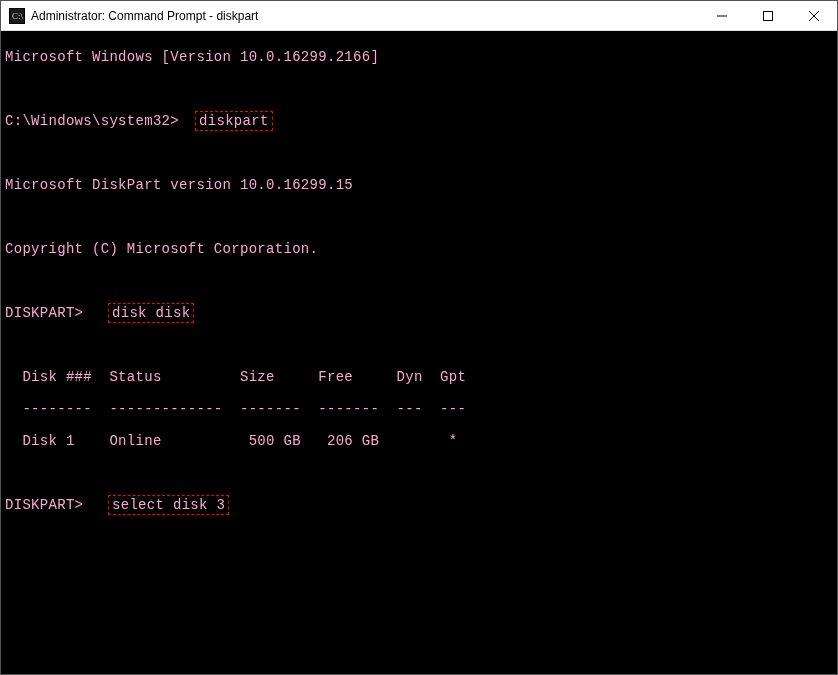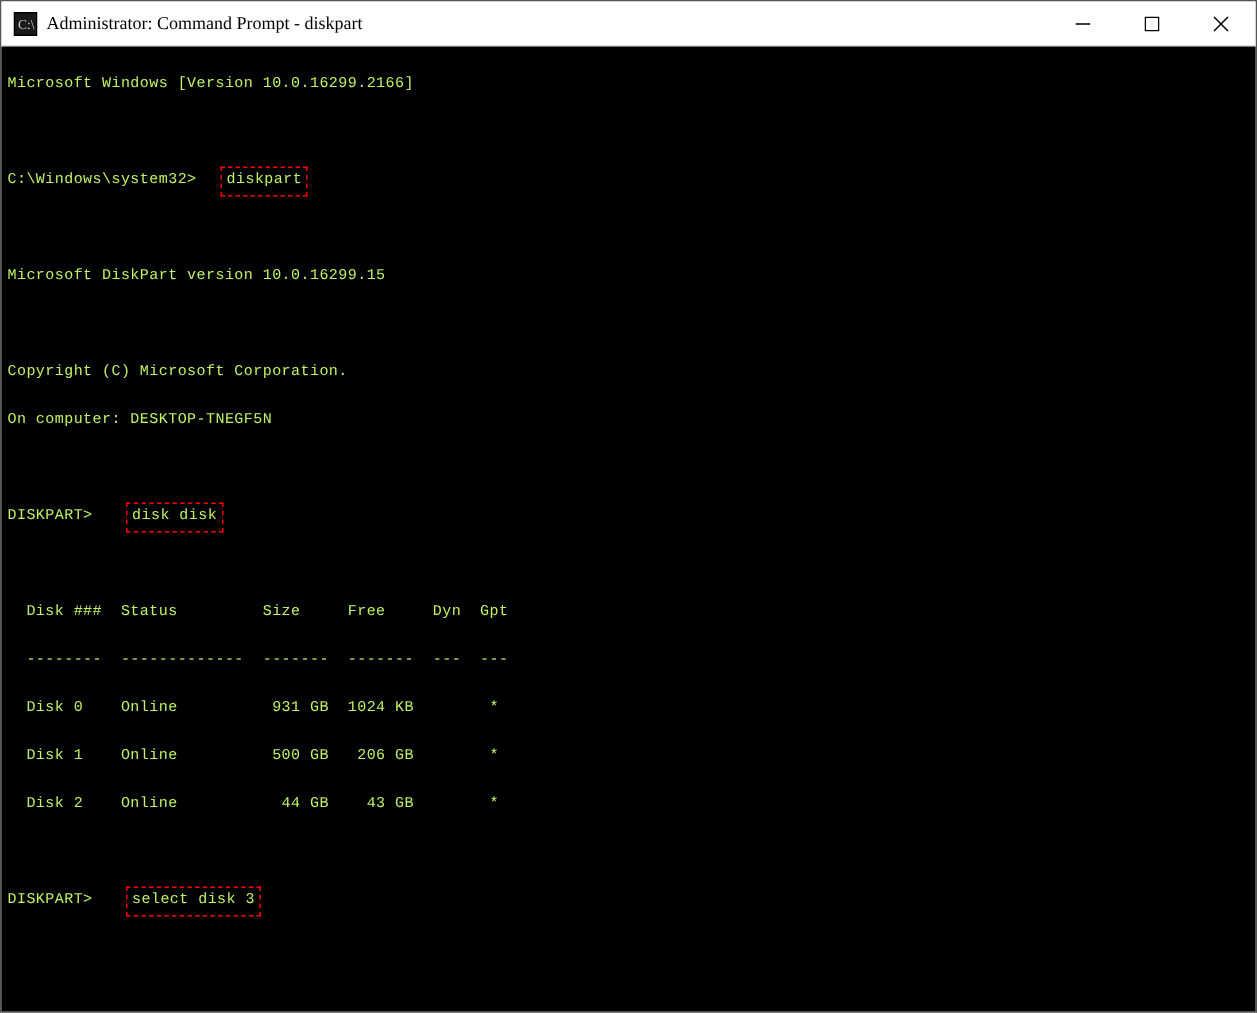--- a/index.html
+++ b/index.html
@@ -27,21 +27,21 @@
     .titlebar-icon {
       width: 16px;
       height: 16px;
       margin: 0 6px 0 8px;
       display: flex;
       align-items: center;
       justify-content: center;
     }
     .titlebar-title {
       flex: 1;
-      font-family: Liberation Serif, serif;
+      font-family: Liberation Sans, sans-serif;
       font-size: 12px;
       color: #000;
     }
     .win-controls {
       display: flex;
       height: 100%;
     }
     .win-btn {
       width: 46px;
       height: 100%;
@@ -50,22 +50,22 @@
       justify-content: center;
       font-family: 'Segoe UI', sans-serif;
       font-size: 10px;
       color: #000;
       cursor: pointer;
     }
     .win-btn svg { width: 10px; height: 10px; }
     .terminal {
       flex: 1;
       background: #000;
-      color: #bef264;
-      font-size: 10px;
+      color: #f9a8d4;
+      font-size: 14px;
       line-height: 16px;
       padding: 2px 4px;
       white-space: pre;
       overflow: hidden;
       letter-spacing: 0.3px;
     }
     .line { display: block; min-height: 16px; }
     .hl {
       border: 1.5px dashed #ff0000;
       padding: 1px 3px;
@@ -108,29 +108,26 @@
   </div>
 
   <div class="terminal">
 <span class="line"><span class="txt">Microsoft Windows [Version 10.0.16299.2166]</span></span>
 <span class="line"></span>
 <span class="line"><span class="prompt">C:\Windows\system32&gt;</span><span class="hl"><span class="cmd">diskpart</span></span></span>
 <span class="line"></span>
 <span class="line"><span class="txt">Microsoft DiskPart version 10.0.16299.15</span></span>
 <span class="line"></span>
 <span class="line"><span class="txt">Copyright (C) Microsoft Corporation.</span></span>
-<span class="line"><span class="txt">On computer: DESKTOP-TNEGF5N</span></span>
 <span class="line"></span>
 <span class="line"><span class="prompt">DISKPART&gt; </span><span class="hl"><span class="cmd">disk disk</span></span></span>
 <span class="line"></span>
 <span class="line"><span class="txt">  Disk ###  Status         Size     Free     Dyn  Gpt</span></span>
 <span class="line"><span class="txt">  --------  -------------  -------  -------  ---  ---</span></span>
-<span class="line"><span class="txt">  Disk 0    Online          931 GB  1024 KB        *</span></span>
 <span class="line"><span class="txt">  Disk 1    Online          500 GB   206 GB        *</span></span>
-<span class="line"><span class="txt">  Disk 2    Online           44 GB    43 GB        *</span></span>
 <span class="line"></span>
 <span class="line"><span class="prompt">DISKPART&gt; </span><span class="hl"><span class="cmd">select disk 3</span></span></span>
 <span class="line"></span>
 
 
 
 
 
 
 

